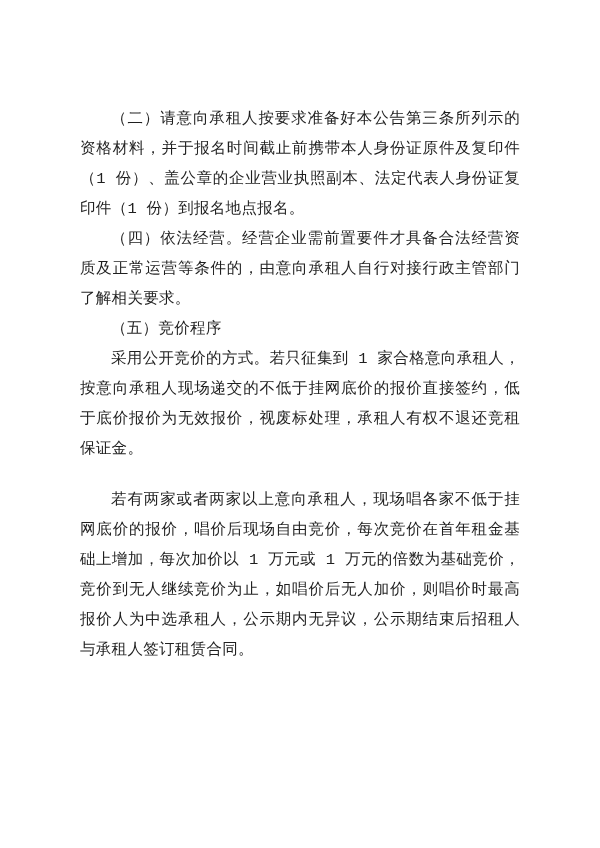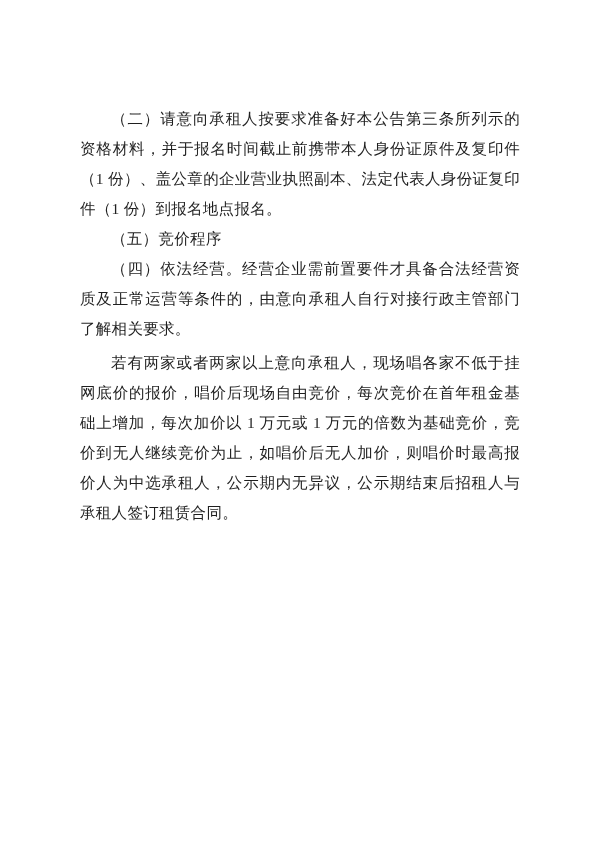--- a/index.html
+++ b/index.html
@@ -6,46 +6,47 @@
     margin: 0;
     padding: 0;
     background: #ffffff;
   }
   .page {
     position: relative;
     width: 596px;
     height: 848px;
     background: #ffffff;
     overflow: hidden;
-    font-family: Liberation Serif, serif;
+    font-family: Liberation Mono, monospace;
   }
   .content {
     position: absolute;
     left: 80px;
     top: 104px;
     width: 440px;
   }
   .para {
     margin: 0;
     padding: 0;
     font-size: 15.5px;
     line-height: 30px;
     color: #1f1f1f;
     text-align: justify;
     text-indent: 31px;
     letter-spacing: 0.3px;
     word-break: break-all;
   }
   .para-gap {
-    margin-top: 4px;
+    margin-top: 21px;
   }
 </style>
 </head>
 <body>
 
 <div class="page">
   <div class="content">
     <p class="para">（二）请意向承租人按要求准备好本公告第三条所列示的资格材料，并于报名时间截止前携带本人身份证原件及复印件（1 份）、盖公章的企业营业执照副本、法定代表人身份证复印件（1 份）到报名地点报名。</p>
+    <p class="para">（四）依法经营。经营企业需前置要件才具备合法经营资质及正常运营等条件的，由意向承租人自行对接行政主管部门了解相关要求。</p>
     <p class="para">（五）竞价程序</p>
-    <p class="para">（四）依法经营。经营企业需前置要件才具备合法经营资质及正常运营等条件的，由意向承租人自行对接行政主管部门了解相关要求。</p>
+    <p class="para">采用公开竞价的方式。若只征集到 1 家合格意向承租人，按意向承租人现场递交的不低于挂网底价的报价直接签约，低于底价报价为无效报价，视废标处理，承租人有权不退还竞租保证金。</p>
     <p class="para para-gap">若有两家或者两家以上意向承租人，现场唱各家不低于挂网底价的报价，唱价后现场自由竞价，每次竞价在首年租金基础上增加，每次加价以 1 万元或 1 万元的倍数为基础竞价，竞价到无人继续竞价为止，如唱价后无人加价，则唱价时最高报价人为中选承租人，公示期内无异议，公示期结束后招租人与承租人签订租赁合同。</p>
   </div>
 </div>
 
 </body></html>

